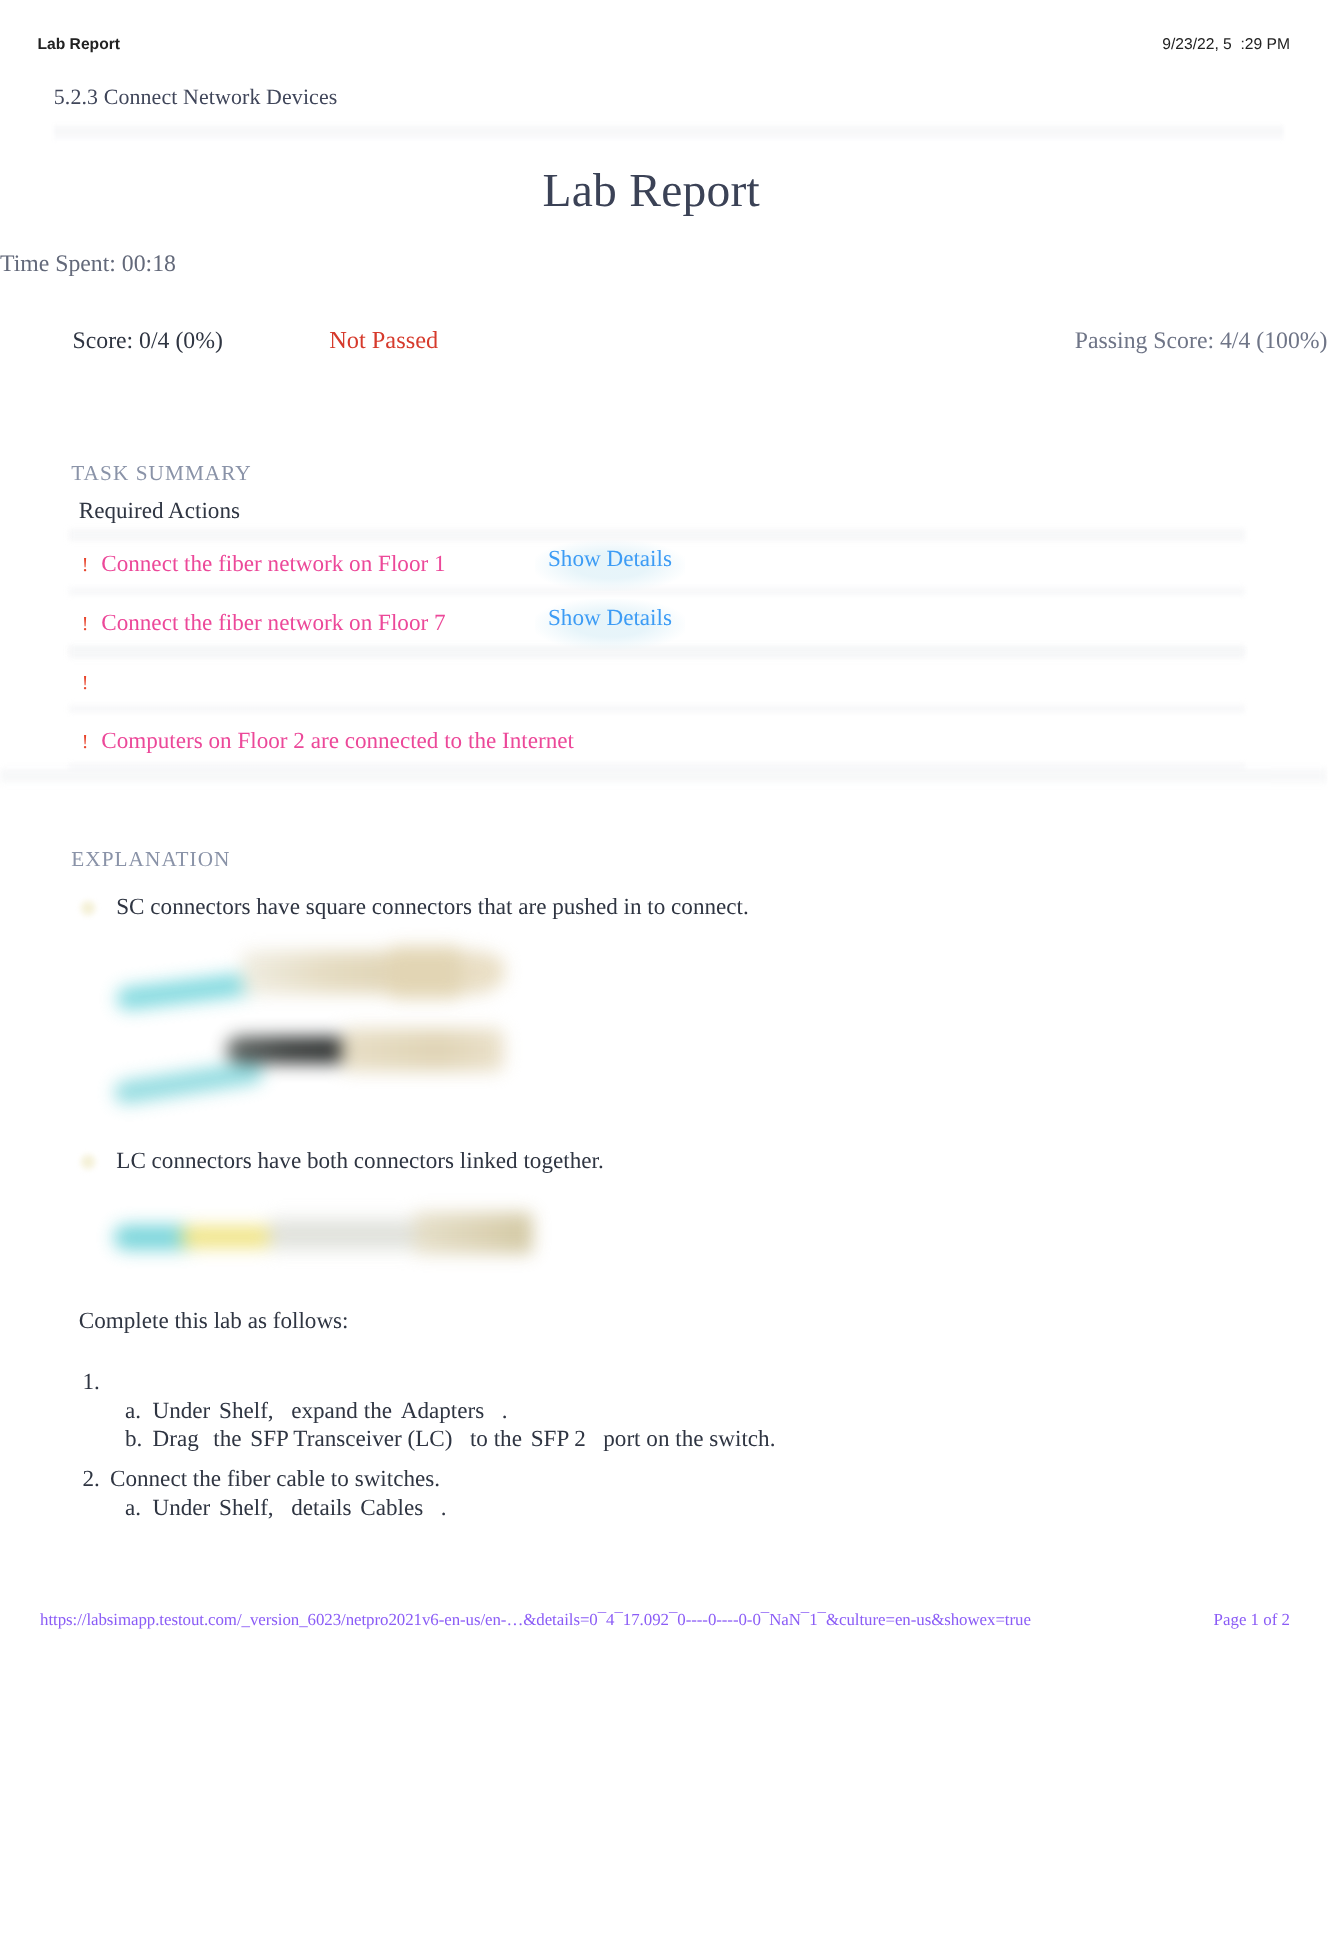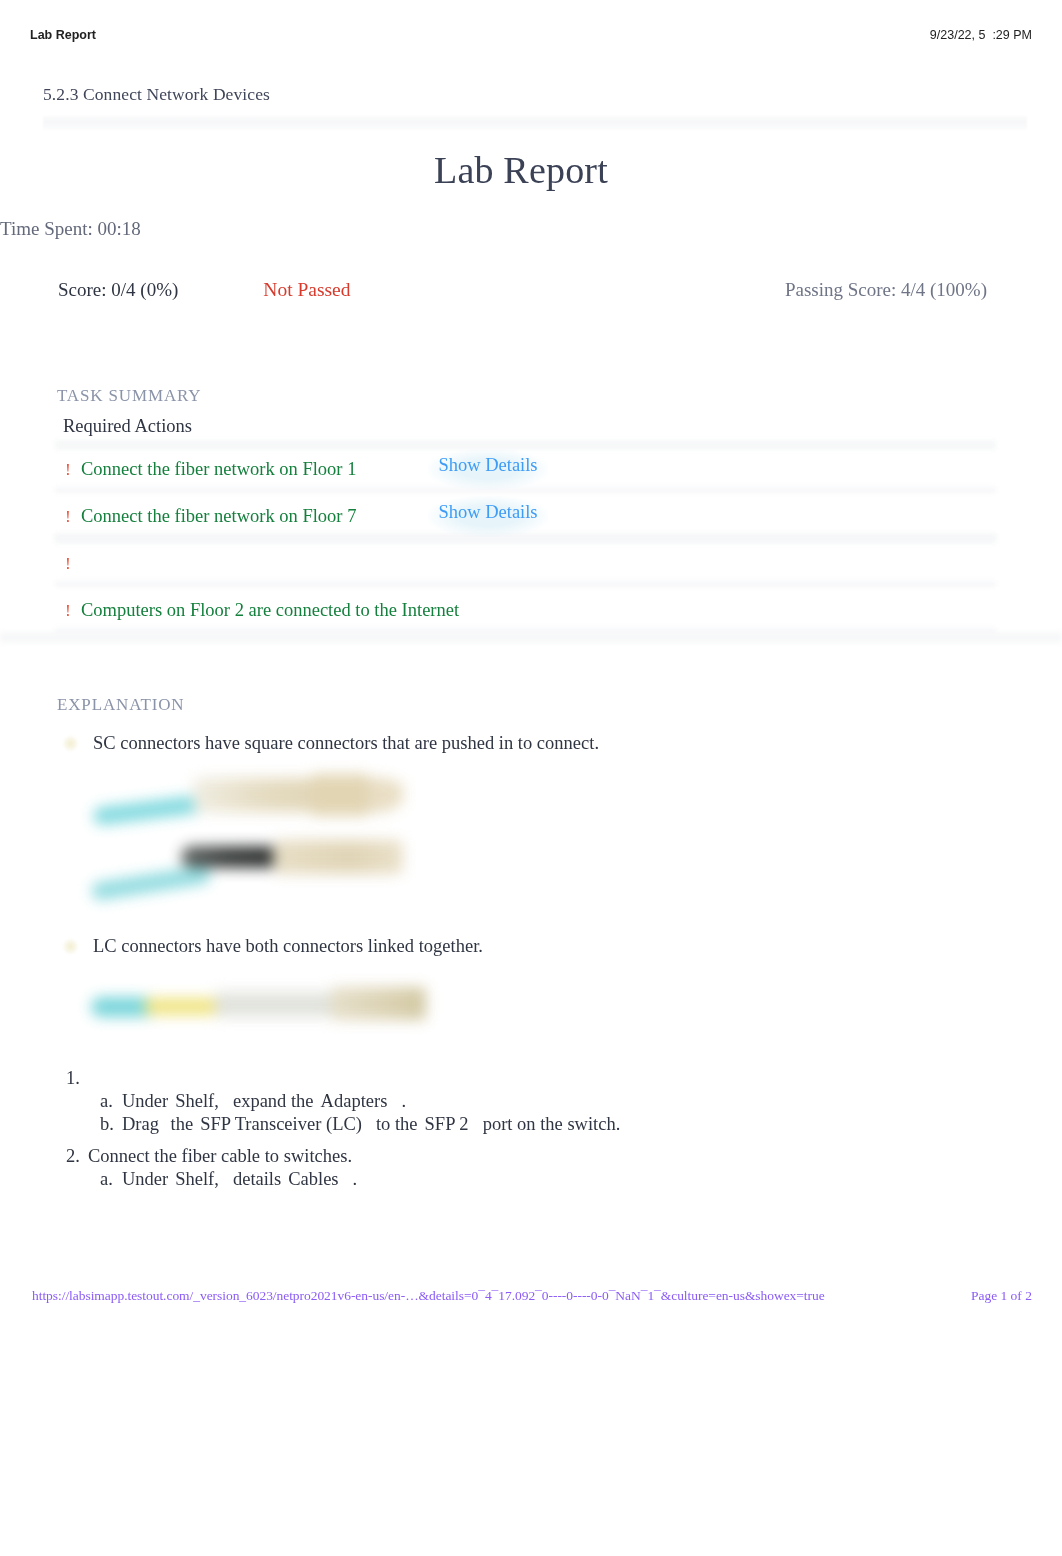--- a/index.html
+++ b/index.html
@@ -32,21 +32,21 @@
   }
   .print-header .ph-right {
     font-weight: normal;
     font-size: 12.5px;
     white-space: pre;
   }
 
   
   .page {
     position: absolute;
-    top: 84px;
+    top: 67px;
     left: 0;
     width: 1062px;
   }
 
   .breadcrumb {
     margin-left: 43px;
     font-size: 17.5px;
     color: #40465a;
     letter-spacing: .1px;
   }
@@ -74,21 +74,20 @@
     margin-top: 26px;
     text-align: left;
     font-size: 19px;
     color: #63697a;
     padding-right: 18px;
   }
 
   .score-row {
     margin-top: 39px;
     margin-left: 58px;
-    margin-right: 75px;
     display: flex;
     align-items: flex-end;
     font-size: 19px;
   }
   .score-main { color: #2f3542; }
   .score-status {
     color: #d63a2c;
     margin-left: 85px;
     font-size: 19.5px;
   }
@@ -148,21 +147,21 @@
   .action-icon {
     width: 26px;
     text-align: center;
     color: #e8452c;
     font-size: 16px;
     font-family: "Liberation Serif", serif;
     flex: none;
     z-index: 2;
   }
   .action-text {
-    color: #15803d;
+    color: #ec4899;
     z-index: 2;
     white-space: nowrap;
   }
   .action-details {
     margin-left: 72px;
     color: #3d9cf5;
     font-size: 18.5px;
     z-index: 2;
     background: radial-gradient(ellipse at center, rgba(223,241,248,.75) 35%, rgba(255,255,255,0) 75%);
     padding: 6px 10px 14px 10px;
@@ -391,20 +390,21 @@
     <span>LC connectors have both connectors linked together.</span>
   </div>
 
   <div class="photo p2">
     <div class="cable teal-c"></div>
     <div class="cable yellow-c"></div>
     <div class="cable gray-c"></div>
     <div class="cable beige-c"></div>
   </div>
 
+  <div class="complete-lab">Complete this lab as follows:</div>
 
   <div class="steps" id="steps-list">
       <div class="step-l1">
         <span class="num">1.</span>
       </div>
       <div class="step-l2">
         <span class="num">a.</span>
         <span><span>Under</span><span class="kw">Shelf,</span><span class="kw-l">expand the</span><span class="kw">Adapters</span><span class="kw-l">.</span></span>
       </div>
       <div class="step-l2">

